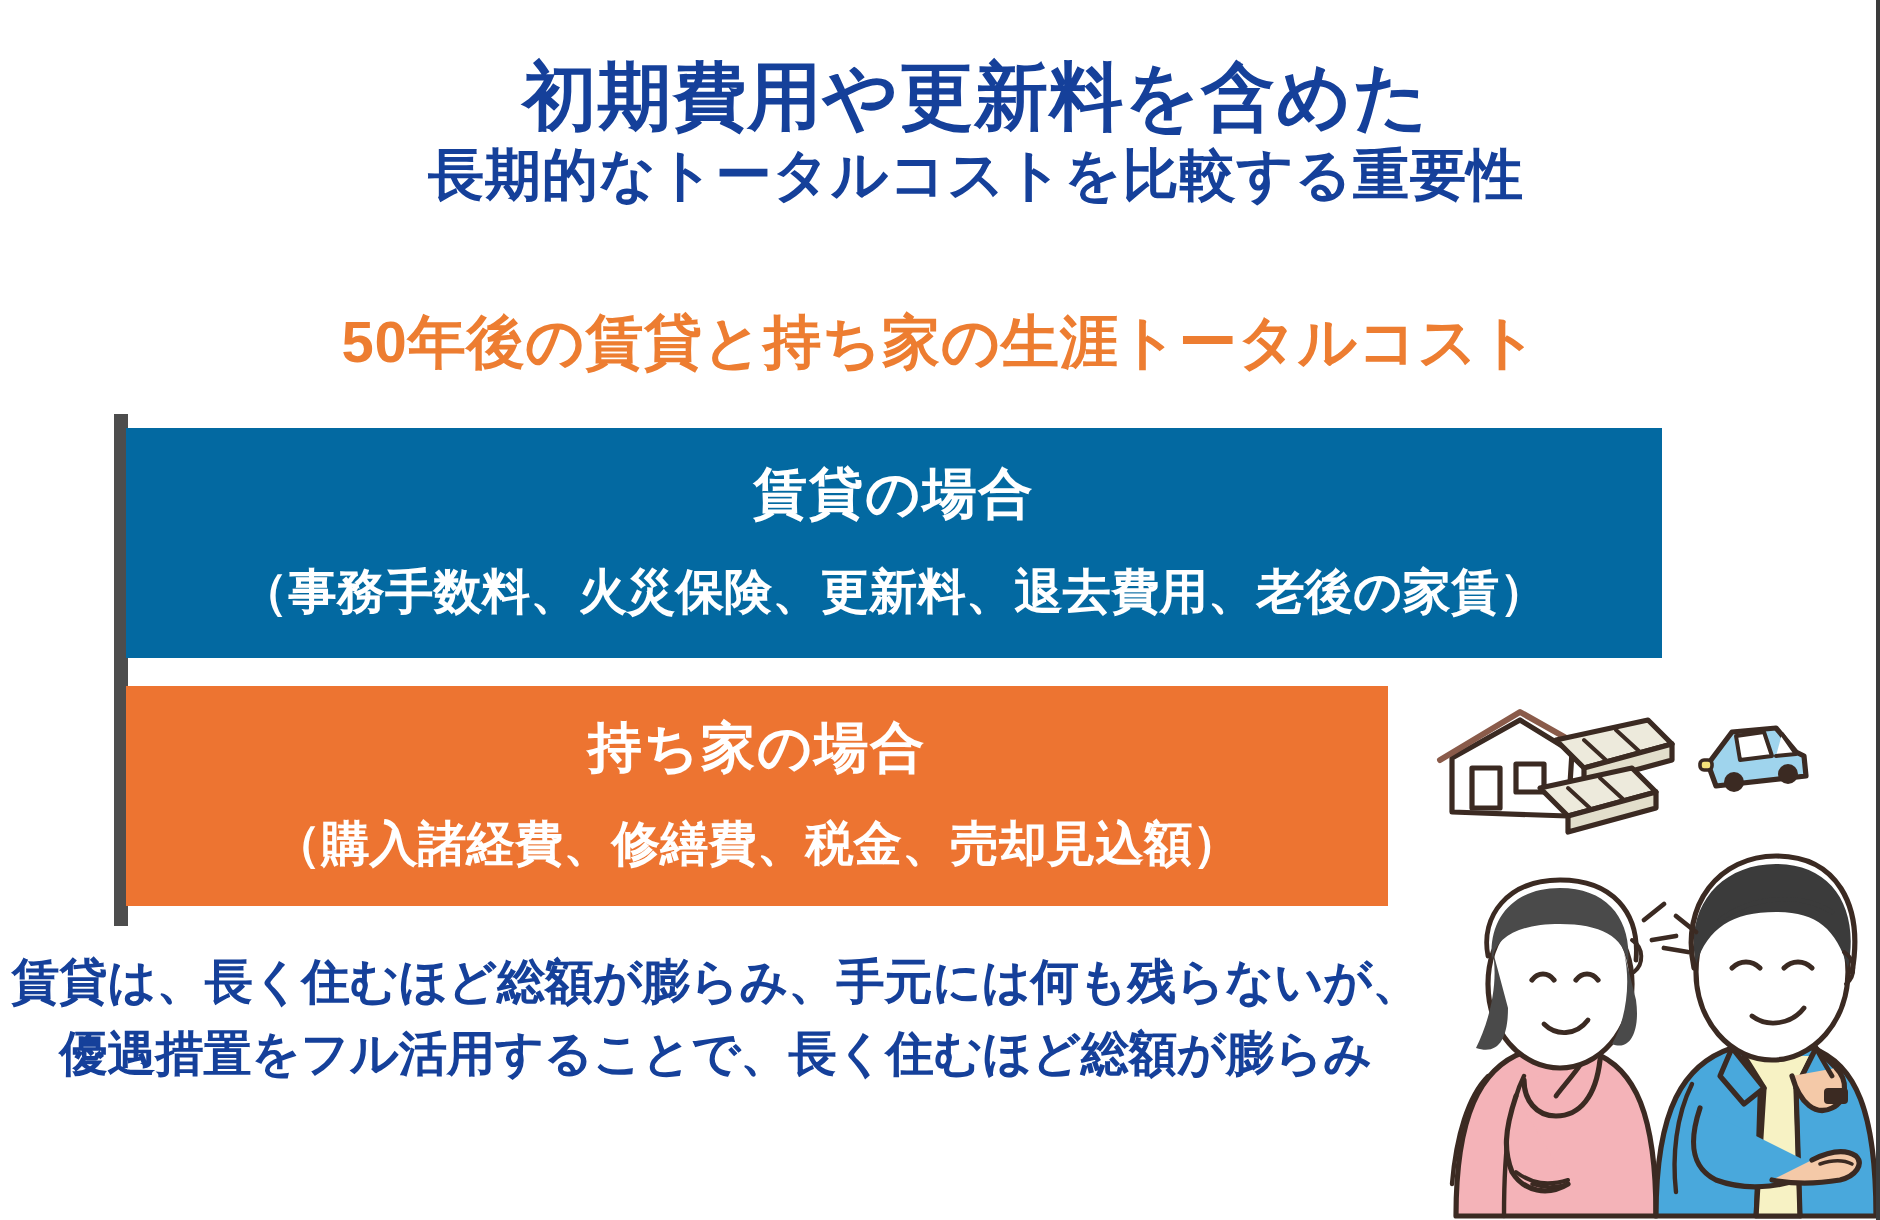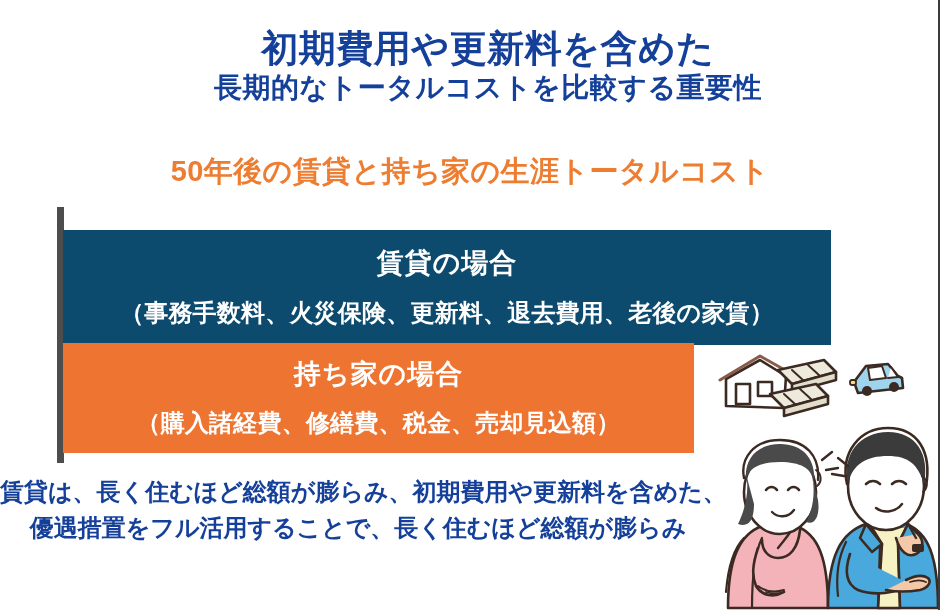--- a/index.html
+++ b/index.html
@@ -74,24 +74,24 @@
     position: absolute;
     display: flex;
     flex-direction: column;
     align-items: center;
     justify-content: center;
     color: #ffffff;
     text-align: center;
   }
   #bar-rent {
     left: 63px;
-    top: 230px;
+    top: 214px;
     width: 768px;
     height: 115px;
-    background: #0c4a6e;
+    background: #0369a1;
   }
   #bar-own {
     left: 63px;
     top: 343px;
     width: 631px;
     height: 110px;
     background: #ED7431;
   }
   .bar-title {
     font-size: 27px;
@@ -156,21 +156,21 @@
       <span class="bar-detail">（事務手数料、火災保険、更新料、退去費用、老後の家賃）</span>
     </div>
 
     <div class="cost-bar" id="bar-own">
       <span class="bar-title">持ち家の場合</span>
       <span class="bar-detail">（購入諸経費、修繕費、税金、売却見込額）</span>
     </div>
   </div>
 
   <div id="summary">
-    <span class="summary-line">賃貸は、長く住むほど総額が膨らみ、初期費用や更新料を含めた、</span>
+    <span class="summary-line">賃貸は、長く住むほど総額が膨らみ、手元には何も残らないが、</span>
     <span class="summary-line">優遇措置をフル活用することで、長く住むほど総額が膨らみ</span>
   </div>
 
   <div id="illustration">
     <svg width="240" height="258" viewBox="0 0 240 258" xmlns="http://www.w3.org/2000/svg">
       <g fill="none" stroke="#3B2A22" stroke-width="2.6" stroke-linecap="round" stroke-linejoin="round">
 
         <g>
           <path d="M26 27 L60 8 L86 24 L84 56 L26 54 Z" fill="#ffffff"></path>
           <path d="M20 28 L60 4 L92 22" fill="none" stroke="#8A5B4A" stroke-width="3"></path>

